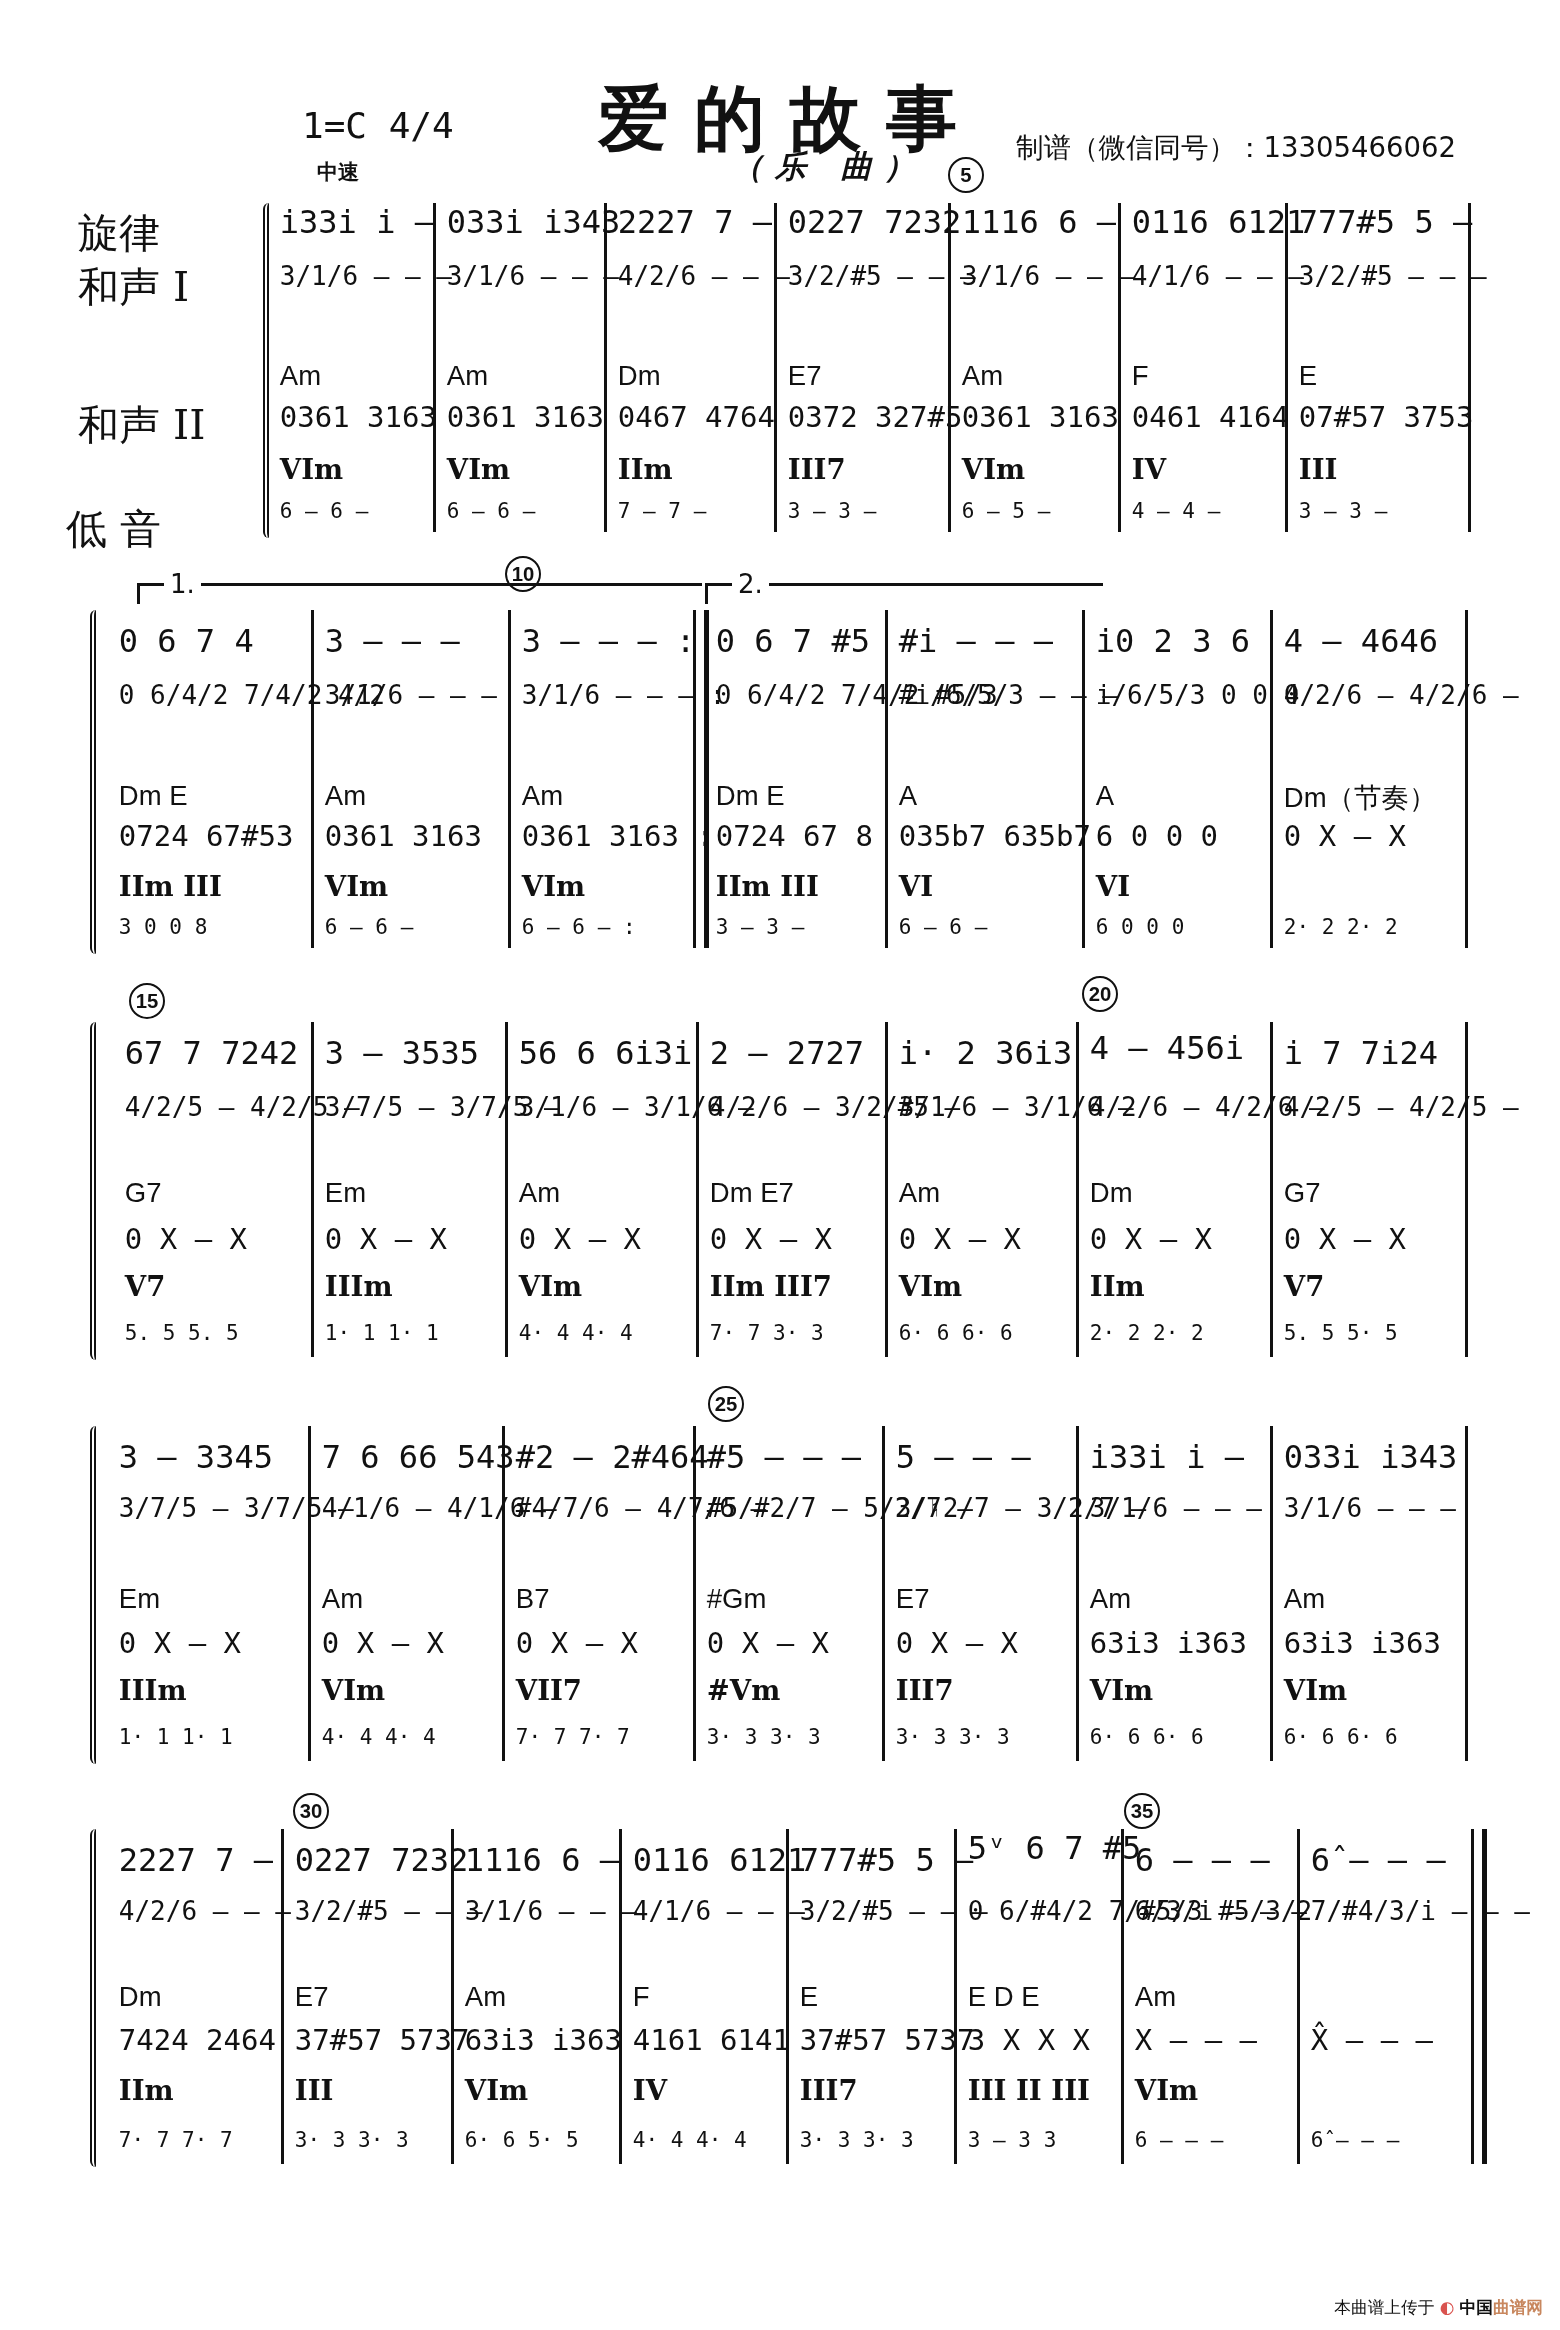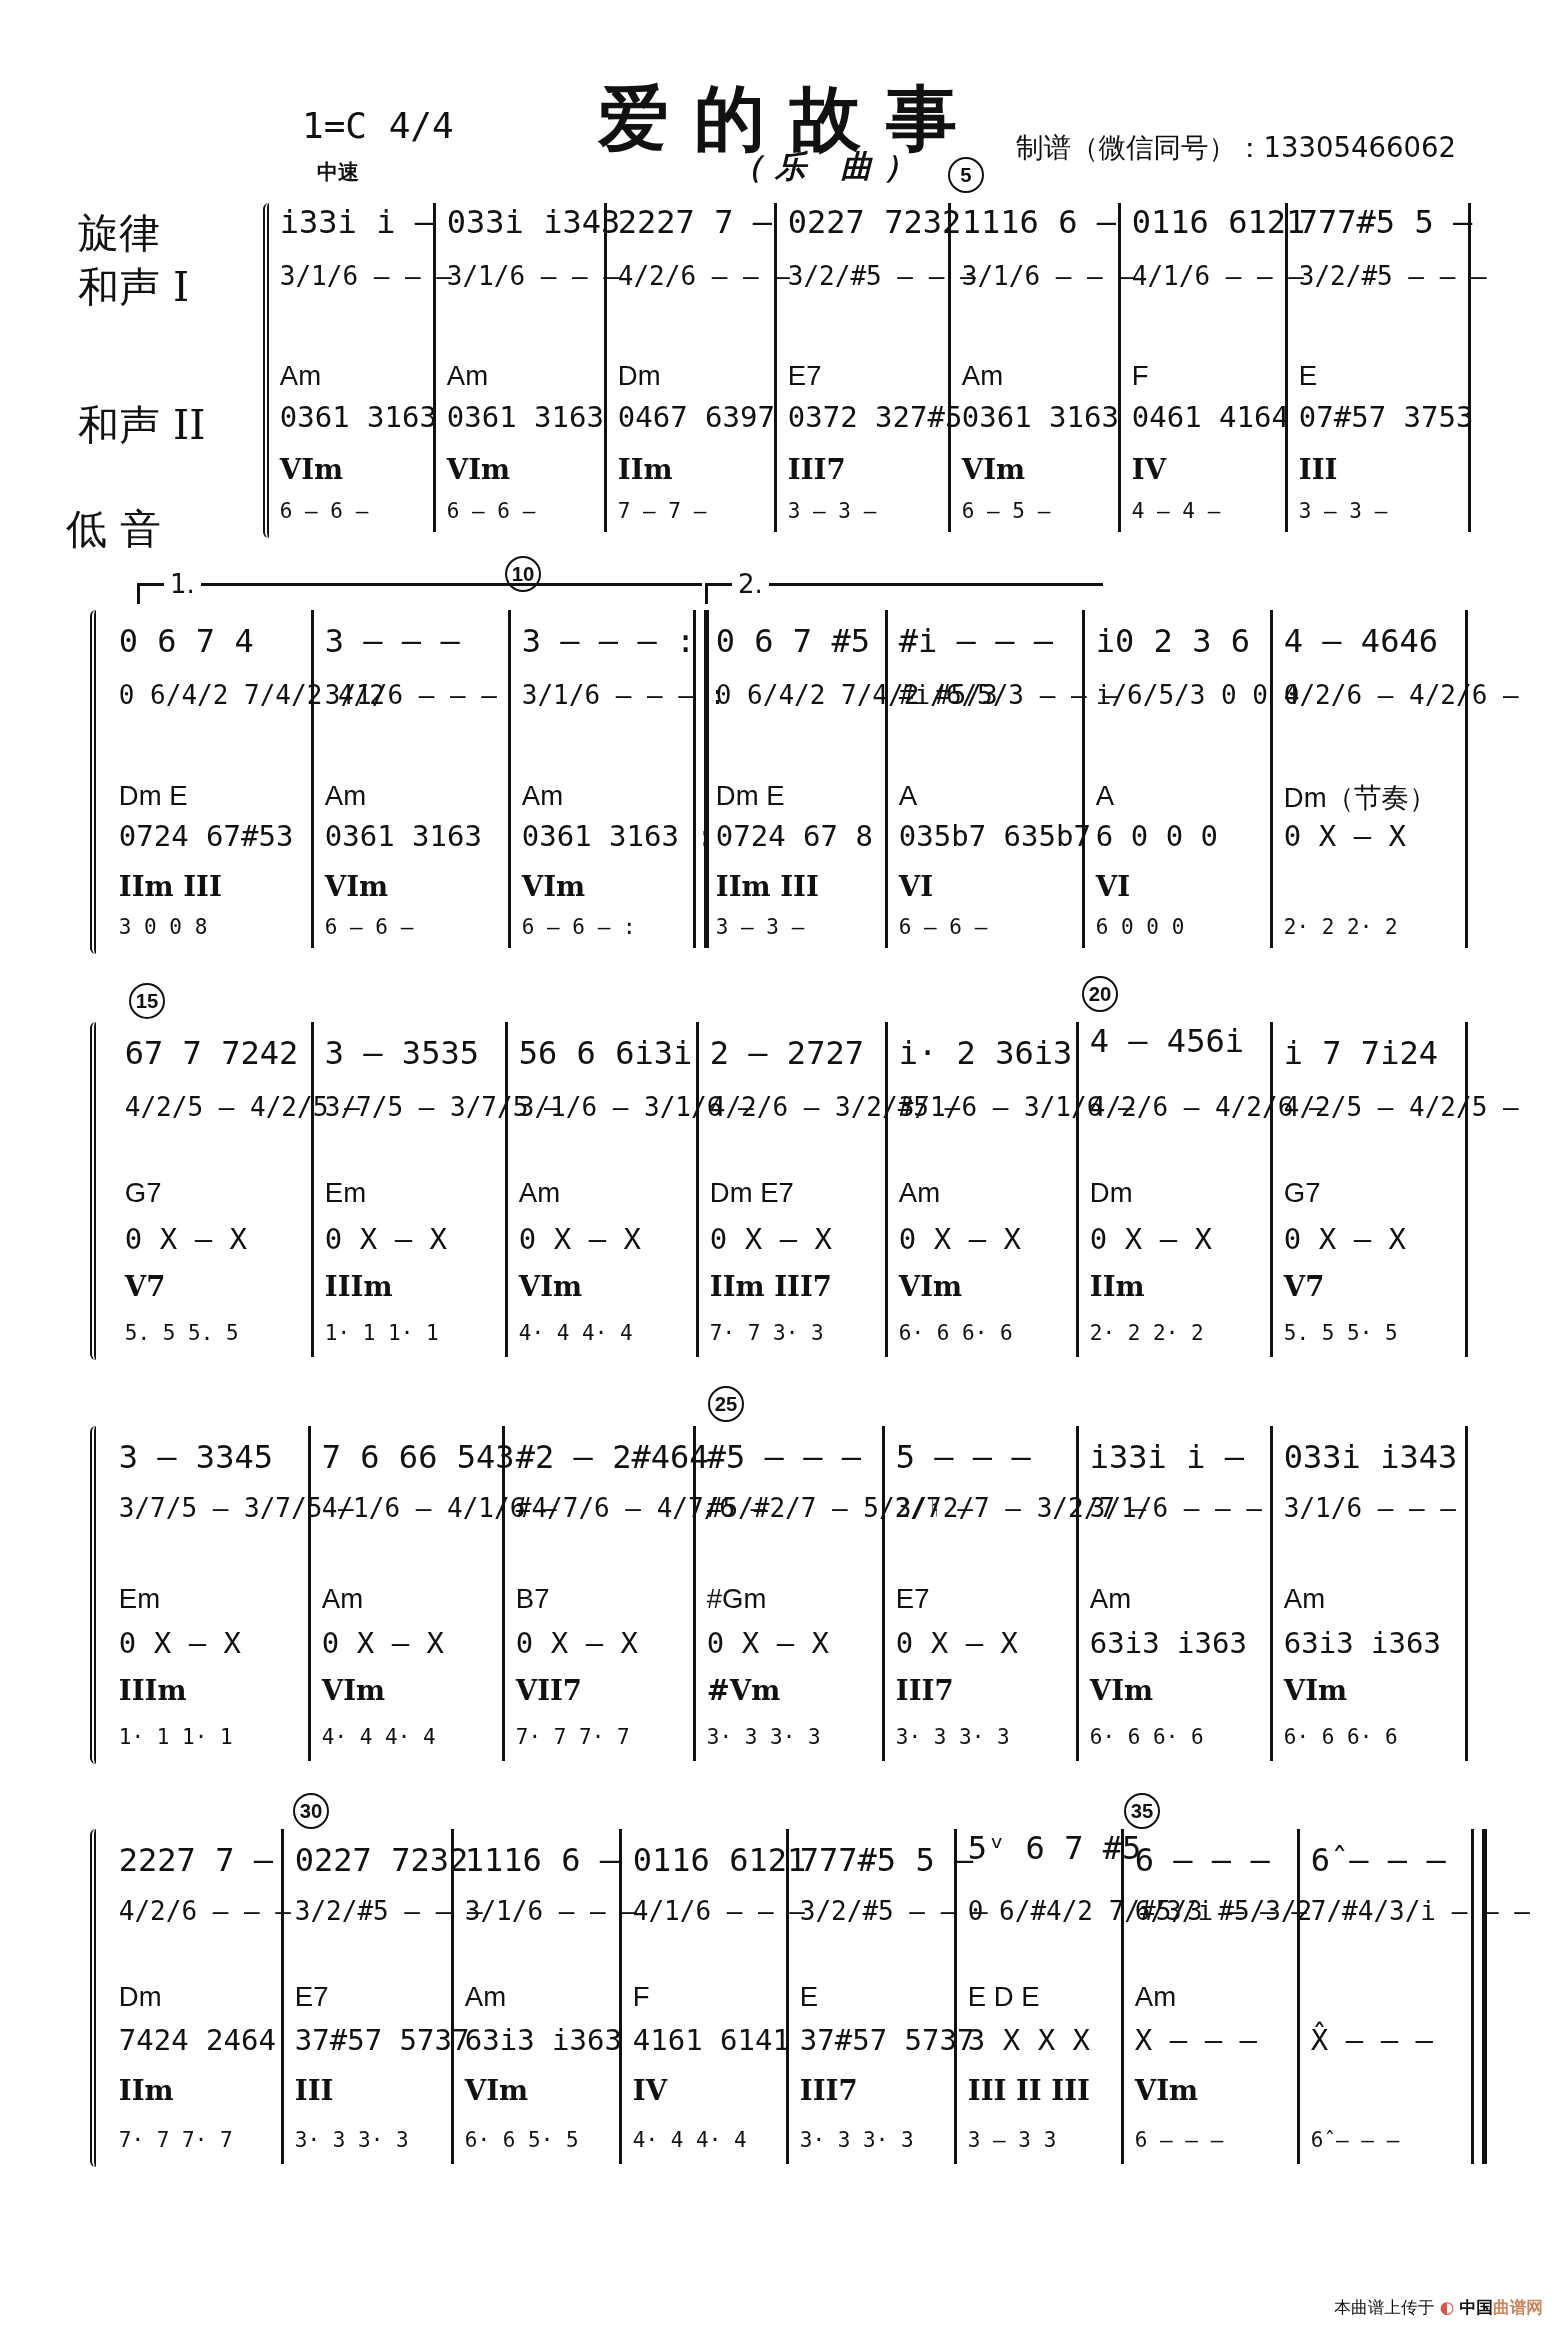--- a/index.html
+++ b/index.html
@@ -84,21 +84,21 @@
     <div class="row h1" style="top:60px">3/1/6 – – –</div>
     <div class="row chord" style="top:157px">Am</div>
     <div class="row h2" style="top:197px">0361 3163</div>
     <div class="row roman" style="top:250px">VIm</div>
     <div class="row bass" style="top:296px">6 – 6 –</div>
   </div>
   <div class="measure" style="left:607px;width:167px;">
     <div class="row mel" style="top:0">2227 7 –</div>
     <div class="row h1" style="top:60px">4/2/6 – – –</div>
     <div class="row chord" style="top:157px">Dm</div>
-    <div class="row h2" style="top:197px">0467 6397</div>
+    <div class="row h2" style="top:197px">0467 4764</div>
     <div class="row roman" style="top:250px">IIm</div>
     <div class="row bass" style="top:296px">7 – 7 –</div>
   </div>
   <div class="measure" style="left:777px;width:170px;">
     <div class="row mel" style="top:0">0227 7232</div>
     <div class="row h1" style="top:60px">3/2/#5 – – –</div>
     <div class="row chord" style="top:157px">E7</div>
     <div class="row h2" style="top:197px">0372 327#5</div>
     <div class="row roman" style="top:250px">III7</div>
     <div class="row bass" style="top:296px">3 – 3 –</div>
@@ -241,21 +241,21 @@
   </div>
   <div class="measure" style="left:888px;width:188px;">
     <div class="row mel" style="top:12px">i· 2 36i3</div>
     <div class="row h1" style="top:72px">3/1/6 – 3/1/6 –</div>
     <div class="row chord" style="top:155px">Am</div>
     <div class="row h2" style="top:200px">0 X – X</div>
     <div class="row roman" style="top:248px">VIm</div>
     <div class="row bass" style="top:299px">6· 6 6· 6</div>
   </div>
   <div class="measure" style="left:1079px;width:191px;">
-    <div class="row mel" style="top:0">4 – 456i</div>
+    <div class="row mel" style="top:7px">4 – 456i</div>
     <div class="row h1" style="top:72px">4/2/6 – 4/2/6 –</div>
     <div class="row chord" style="top:155px">Dm</div>
     <div class="row h2" style="top:200px">0 X – X</div>
     <div class="row roman" style="top:248px">IIm</div>
     <div class="row bass" style="top:299px">2· 2 2· 2</div>
   </div>
   <div class="measure" style="left:1273px;width:191px;">
     <div class="row mel" style="top:12px">i 7 7i24</div>
     <div class="row h1" style="top:72px">4/2/5 – 4/2/5 –</div>
     <div class="row chord" style="top:155px">G7</div>

